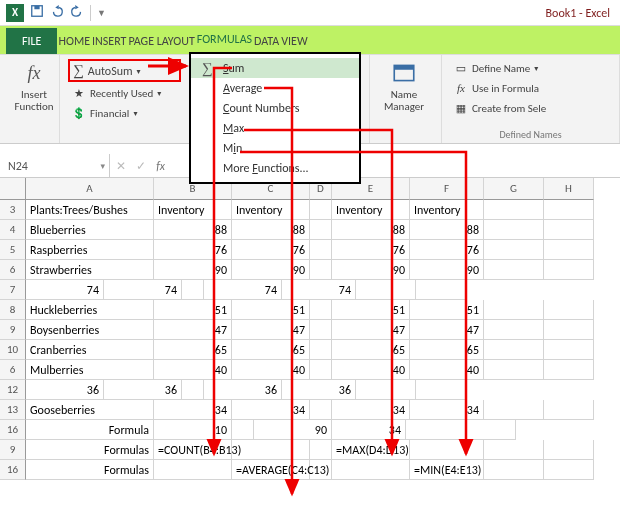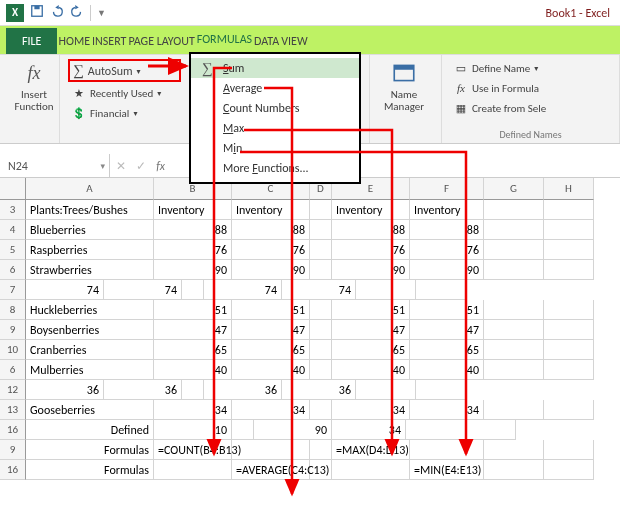--- a/index.html
+++ b/index.html
@@ -325,21 +325,21 @@
           <div class="cell cA ljust">Gooseberries</div>
           <div class="cell cB rjust">34</div>
           <div class="cell cC rjust">34</div>
           <div class="cell cD "></div>
           <div class="cell cE rjust">34</div>
           <div class="cell cF rjust">34</div>
           <div class="cell cG "></div>
           <div class="cell cH "></div>
         </div>
         <div class="row">
-          <div class="cell cA rjust">Defined</div>
+          <div class="cell cA rjust">Formula</div>
           <div class="cell cB rjust">10</div>
           <div class="cell cD "></div>
           <div class="cell cE rjust">90</div>
           <div class="cell cF rjust">34</div>
           <div class="cell cG "></div>
           <div class="cell cH "></div>
         </div>
         <div class="row">
           <div class="cell cA rjust">Formulas</div>
           <div class="cell cB ljust formula">=COUNT(B4:B13)</div>

